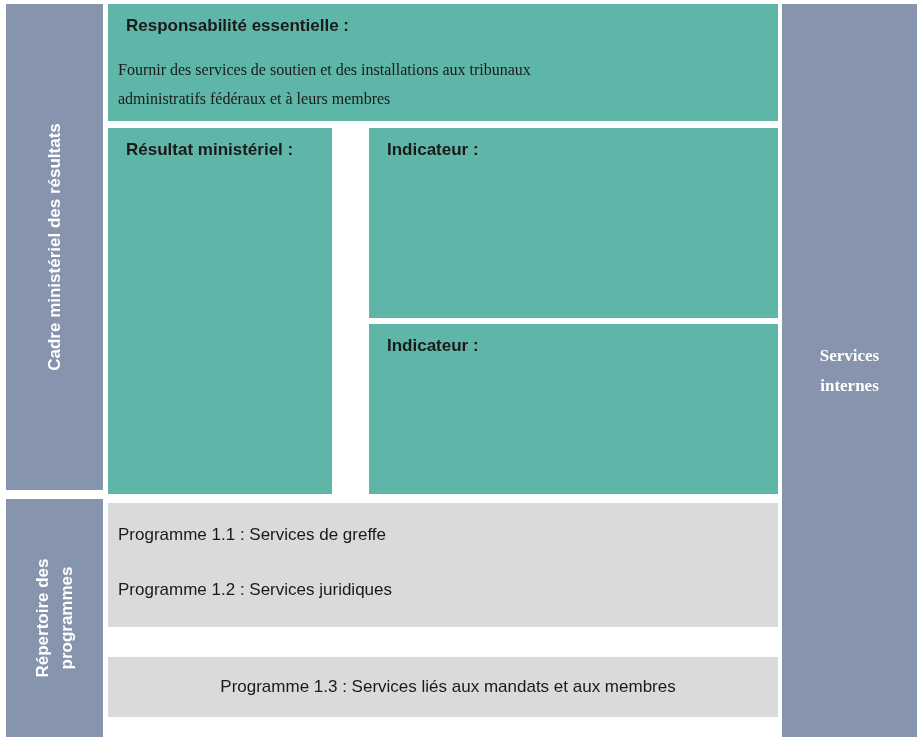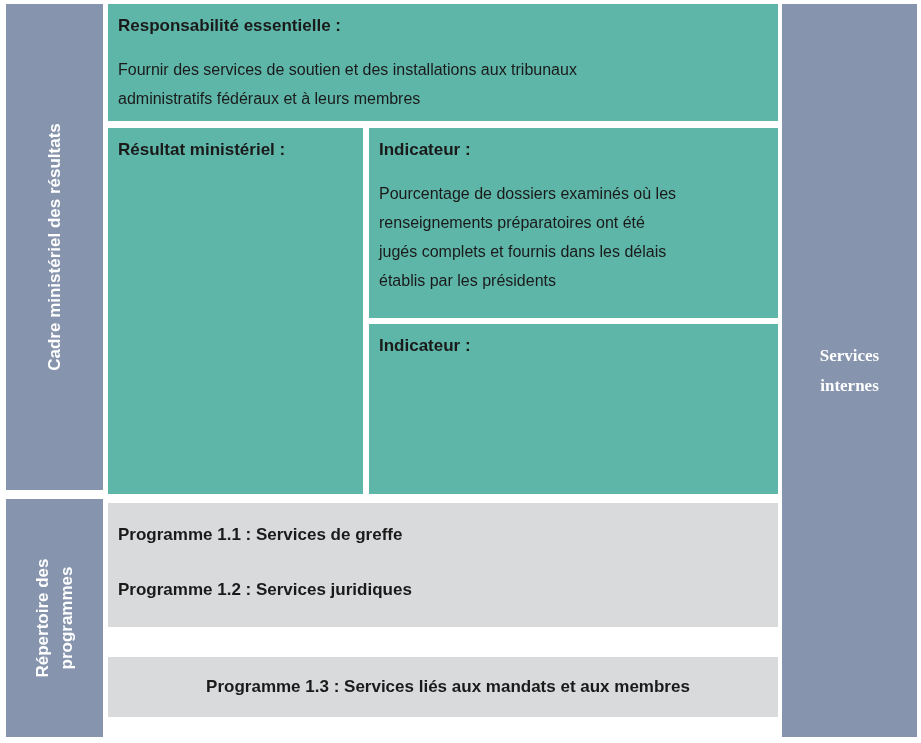--- a/index.html
+++ b/index.html
@@ -38,37 +38,38 @@
     transform:translate(-50%,-50%);
     color:var(--text-light);
     font-weight:bold;font-size:17px;line-height:30px;
     white-space:pre-line;text-align:center;width:100%;
   }
   
   .box{position:absolute;}
   .teal{background:var(--teal);padding:9px 10px;color:var(--text-dark);}
   .teal h2{
     font-size:17px;font-weight:bold;line-height:26px;
-    margin:0 0 16px 0;color:var(--text-dark);
+    margin:0 0 16px 8px;color:var(--text-dark);
   }
   .teal p{
     font-size:16px;line-height:29px;color:var(--text-dark);
     white-space:pre-line;
+    font-family:Liberation Serif, serif;
   }
   .box-resp{left:108px;top:4px;width:670px;height:117px;}
-  .box-result{left:108px;top:128px;width:255px;height:366px;}
+  .box-result{left:108px;top:128px;width:224px;height:366px;}
   .box-ind1{left:369px;top:128px;width:409px;height:190px;}
   .box-ind2{left:369px;top:324px;width:409px;height:170px;}
   
   .prog{
     background:var(--light-gray);
     left:108px;width:670px;
     display:flex;align-items:center;
     padding-left:10px;
-    font-size:17px;font-weight:bold;color:var(--text-dark);
+    font-size:17px;font-weight:normal;color:var(--text-dark);
   }
   .prog1{top:503px;height:63px;}
   .prog2{top:553px;height:74px;}
   .prog3{top:657px;height:60px;justify-content:center;}
 </style>
 </head>
 <body>
 
 <div class="canvas">
 
@@ -91,24 +92,20 @@
     <p>Fournir des services de soutien et des installations aux tribunaux
 administratifs fédéraux et à leurs membres</p>
   </section>
 
   <section class="box teal box-result">
     <h2>Résultat ministériel :</h2>
   </section>
 
   <section class="box teal box-ind1">
     <h2>Indicateur :</h2>
-    <p>Pourcentage de dossiers examinés où les
-renseignements préparatoires ont été
-jugés complets et fournis dans les délais
-établis par les présidents</p>
   </section>
 
   <section class="box teal box-ind2">
     <h2>Indicateur :</h2>
   </section>
 
   <div class="box prog prog1">
     <span>Programme 1.1 : Services de greffe</span>
   </div>
   <div class="box prog prog2">

